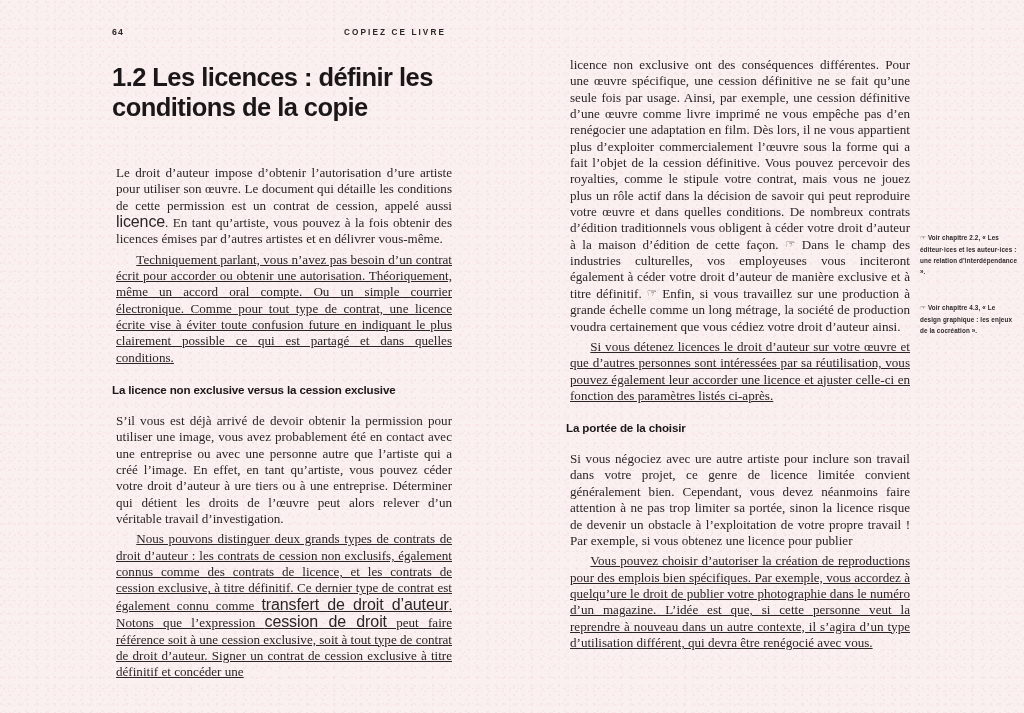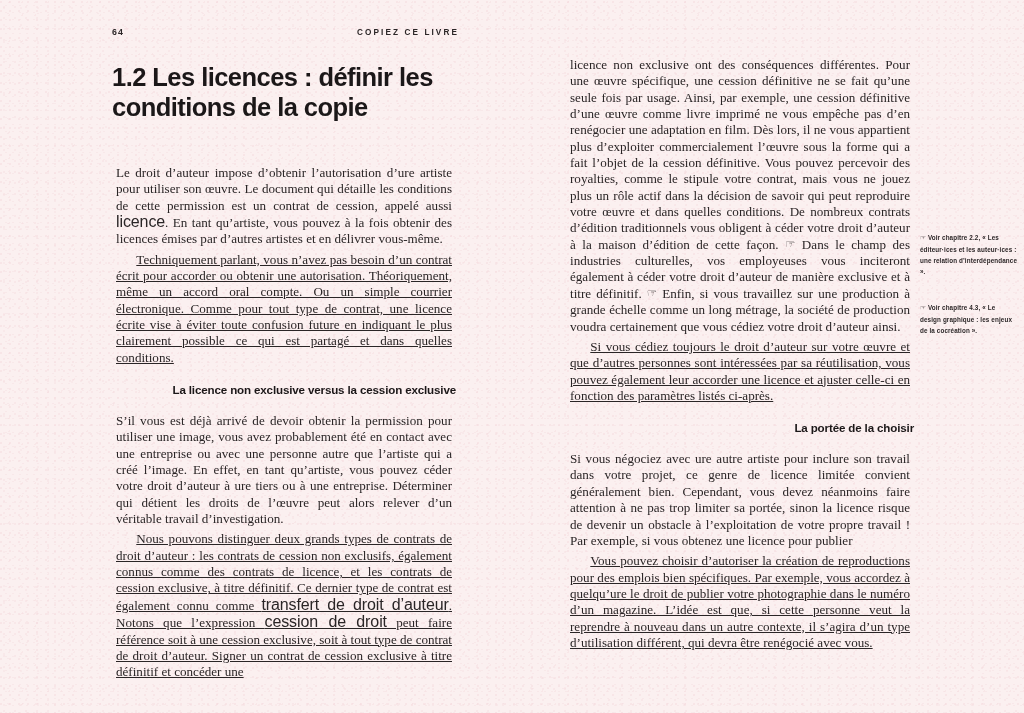--- a/index.html
+++ b/index.html
@@ -54,21 +54,21 @@
     align-items: baseline;
     font-family: "Liberation Sans", "DejaVu Sans", sans-serif;
     font-size: 8.2px;
     font-weight: 700;
     letter-spacing: 2.1px;
     color: #2b2627;
     text-transform: uppercase;
   }
   .page-left .runhead {
     left: 112px;
-    right: 53px;
+    right: 66px;
     justify-content: space-between;
   }
   .folio {
     font-family: "Liberation Sans", "DejaVu Sans", sans-serif;
     font-size: 8.8px;
     font-weight: 700;
     letter-spacing: 1px;
   }
 
   
@@ -132,21 +132,21 @@
 
   
   .subhead {
     font-family: "Liberation Sans", "DejaVu Sans", sans-serif;
     font-weight: 700;
     font-size: 11.6px;
     letter-spacing: -0.15px;
     line-height: 1.2;
     color: #1b1718;
     margin: 17px 0 16px 0;
-    text-align: right;
+    text-align: left;
     text-indent: 0 !important;
   }
 
   
   .margin-notes {
     position: absolute;
     left: 920px;
     top: 232px;
     width: 98px;
   }
@@ -195,21 +195,21 @@
         </div>
     </div>
 
   </div>
 
   <div class="page page-right">
 
     <div class="col">
       <div>
           <p>licence non exclusive ont des conséquences différentes. Pour une œuvre spécifique, une cession définitive ne se fait qu’une seule fois par usage. Ainsi, par exemple, une cession définitive d’une œuvre comme livre imprimé ne vous empêche pas d’en renégocier une adaptation en film. Dès lors, il ne vous appartient plus d’exploiter commercialement l’œuvre sous la forme qui a fait l’objet de la cession définitive. Vous pouvez percevoir des royalties, comme le stipule votre contrat, mais vous ne jouez plus un rôle actif dans la décision de savoir qui peut reproduire votre œuvre et dans quelles conditions. De nombreux contrats d’édition traditionnels vous obligent à céder votre droit d’auteur à la maison d’édition de cette façon. <span class="manicule">☞</span> Dans le champ des industries culturelles, vos employeuses vous inciteront également à céder votre droit d’auteur de manière exclusive et à titre définitif. <span class="manicule">☞</span> Enfin, si vous travaillez sur une production à grande échelle comme un long métrage, la société de production voudra certainement que vous cédiez votre droit d’auteur ainsi.</p>
-          <p>Si vous cédiez toujours le droit d’auteur sur votre œuvre et que d’autres personnes sont intéressées par sa réutilisation, vous pouvez également leur accorder une licence et ajuster celle-ci en fonction des paramètres listés ci-après.</p>
+          <p>Si vous détenez licences le droit d’auteur sur votre œuvre et que d’autres personnes sont intéressées par sa réutilisation, vous pouvez également leur accorder une licence et ajuster celle-ci en fonction des paramètres listés ci-après.</p>
         </div>
       <h2 class="subhead">La portée de la choisir</h2>
       <div>
           <p>Si vous négociez avec ure autre artiste pour inclure son travail dans votre projet, ce genre de licence limitée convient généralement bien. Cependant, vous devez néanmoins faire attention à ne pas trop limiter sa portée, sinon la licence risque de devenir un obstacle à l’exploitation de votre propre travail ! Par exemple, si vous obtenez une licence pour publier</p>
           <p>Vous pouvez choisir d’autoriser la création de reproductions pour des emplois bien spécifiques. Par exemple, vous accordez à quelqu’ure le droit de publier votre photographie dans le numéro d’un magazine. L’idée est que, si cette personne veut la reprendre à nouveau dans un autre contexte, il s’agira d’un type d’utilisation différent, qui devra être renégocié avec vous.</p>
         </div>
     </div>
 
   </div>
 

